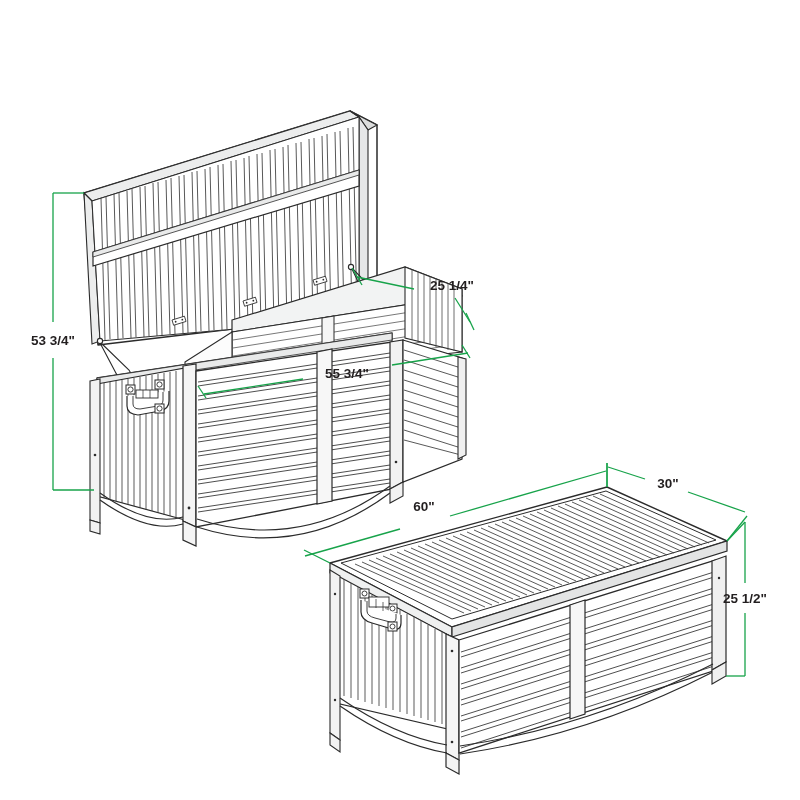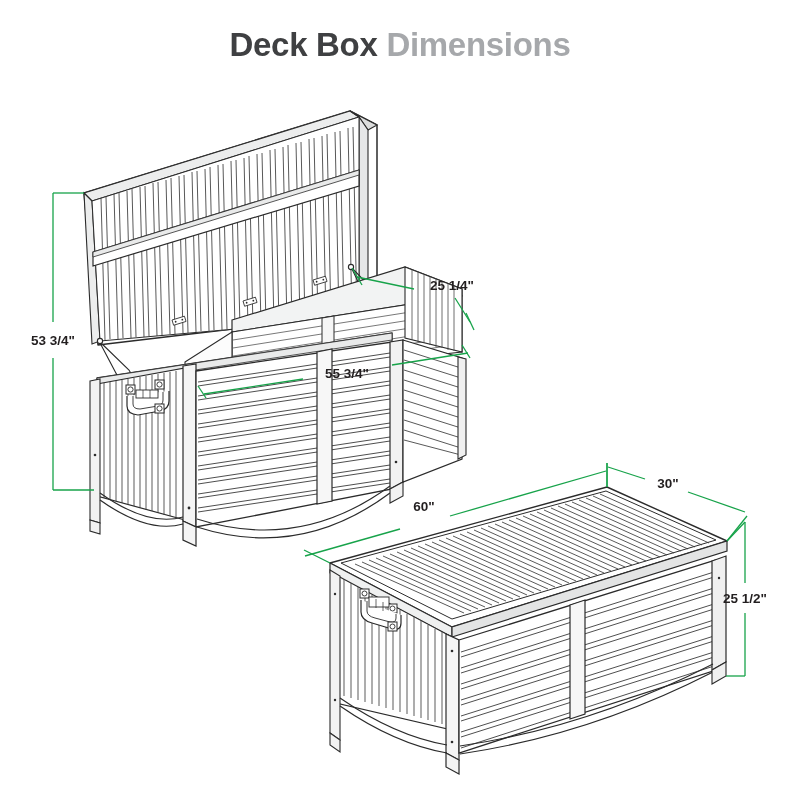--- a/index.html
+++ b/index.html
@@ -50,25 +50,20 @@
     font-size: 13.5px;
     font-weight: 600;
     fill: #231f20;
   }
 </style>
 </head>
 <body>
 
 <div id="page">
 
-  <div id="title-bar">
-    <div id="title">
-      <span class="t-main">Deck Box</span><span>&nbsp;</span><span class="t-sub">Dimensions</span>
-    </div>
-  </div>
 
   <svg id="drawing" viewBox="0 0 800 800">
     <defs>
       <g id="hinge-plate">
         <rect x="0" y="0" width="13" height="5.5" fill="#ffffff" stroke="#2b2b2b" stroke-width="0.8"></rect>
         <circle cx="3" cy="2.7" r="0.9" fill="#2b2b2b"></circle>
         <circle cx="10" cy="2.7" r="0.9" fill="#2b2b2b"></circle>
       </g>
     </defs>
 

